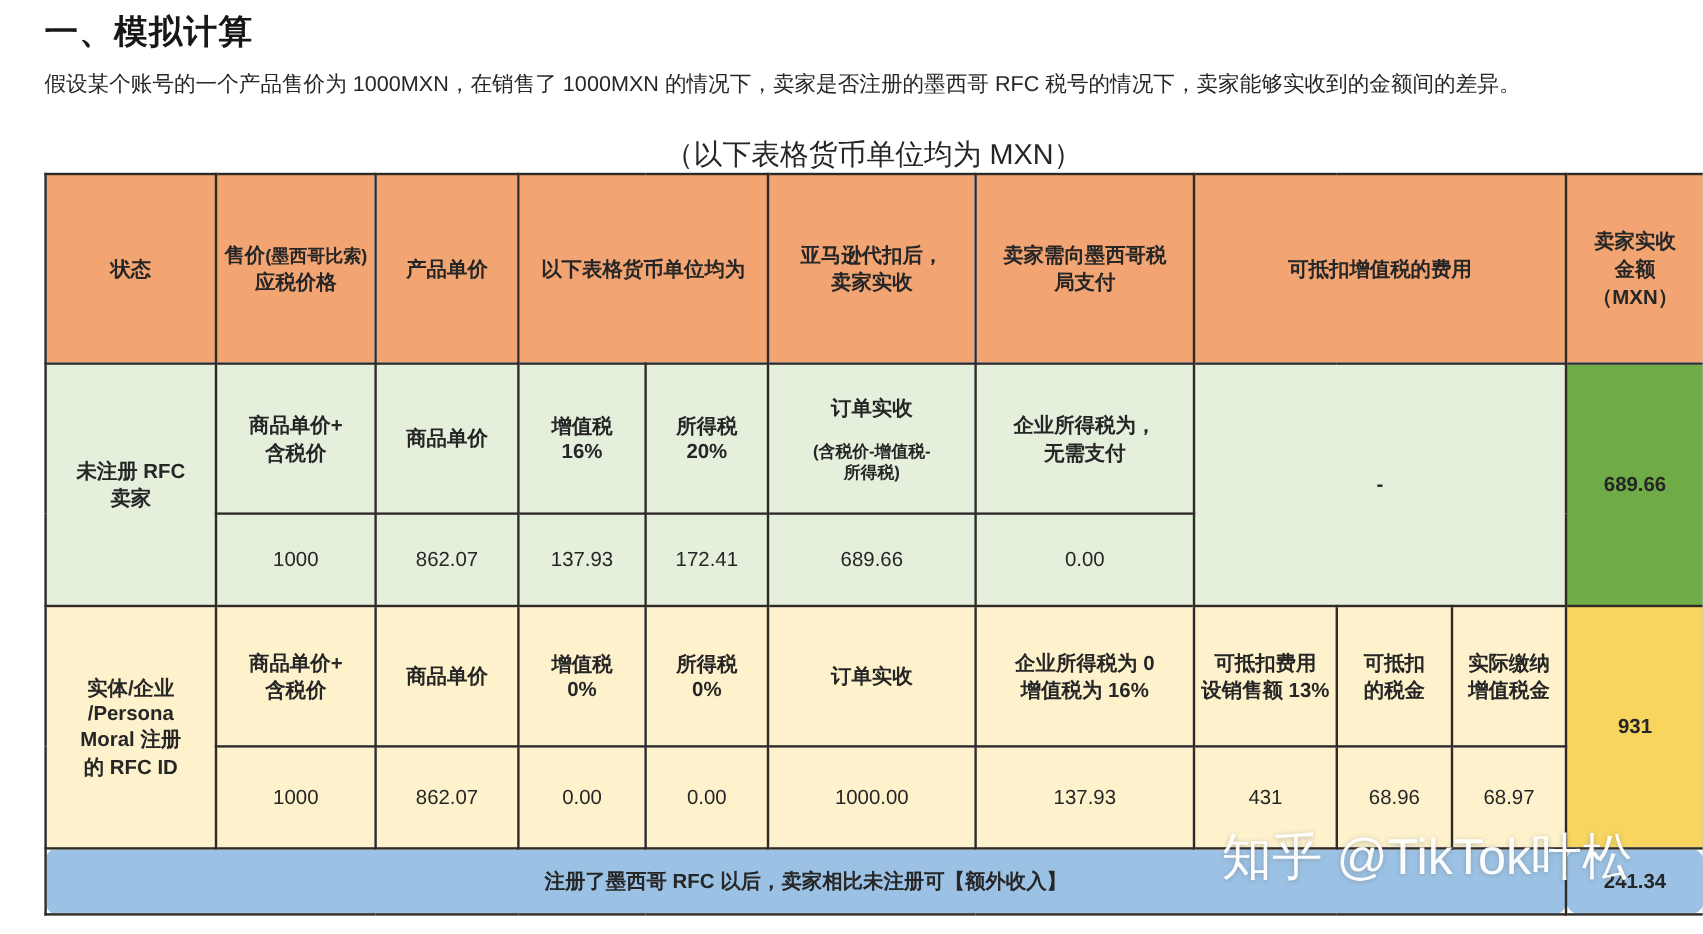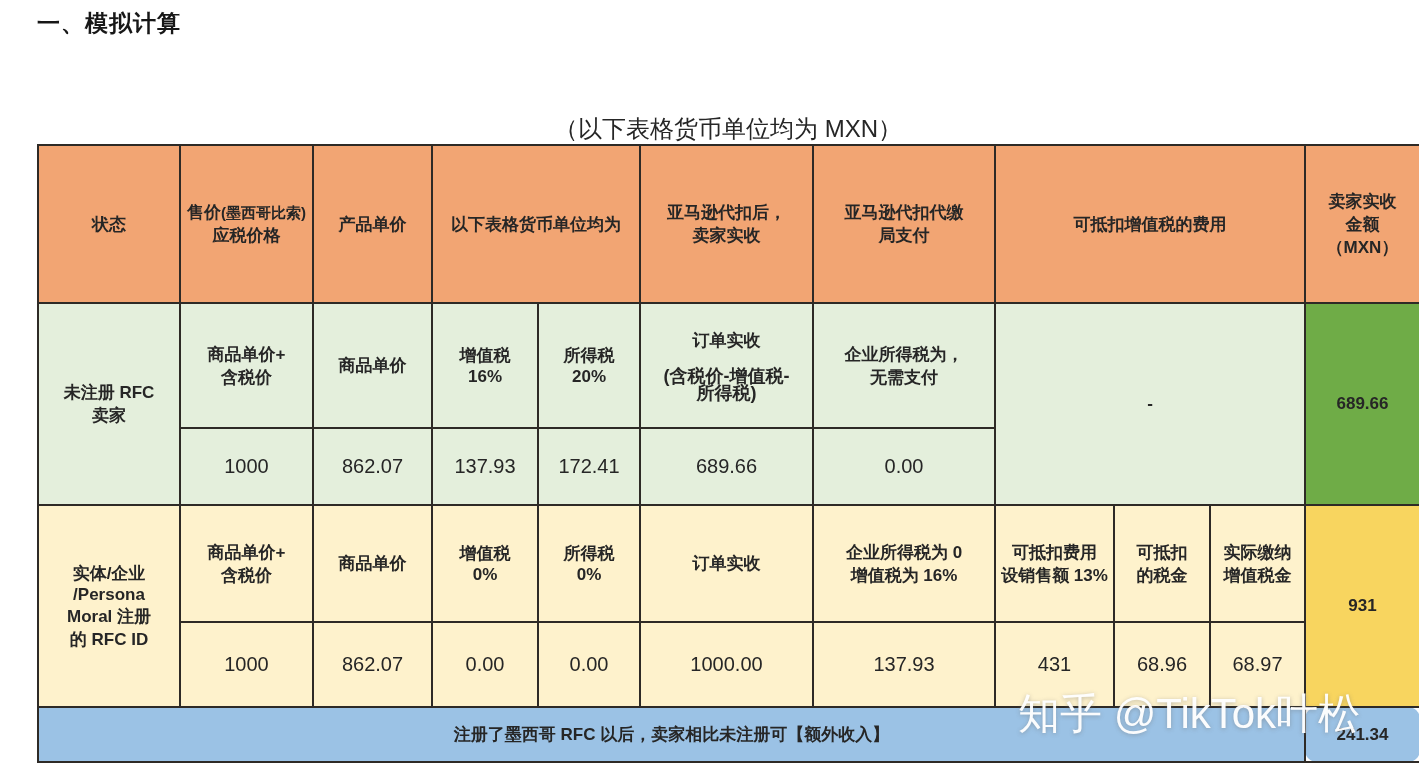--- a/index.html
+++ b/index.html
@@ -4,50 +4,51 @@
 <style>
   :root{
     --header-bg:#F2A573; --row-unregistered-bg:#E4EFDC; --row-registered-bg:#FEF2CC;
     --net-unregistered-bg:#6FAC47; --net-registered-bg:#F8D55F; --footer-bg:#9BC2E5;
     --border:#2E2A26;
   }
   html,body{margin:0;padding:0;background:#fff;}
   body{width:1419px;height:778px;font-family:"Liberation Sans","DejaVu Sans",sans-serif;color:#222;}
   .page{position:relative;width:1419px;height:778px;overflow:hidden;background:#fff;}
 
-  .title{position:absolute;left:37px;top:8px;margin:0;font-size:23px;font-weight:bold;color:#171717;letter-spacing:1px;}
+  .title{position:absolute;left:37px;top:8px;margin:0;font-size:28px;font-weight:bold;color:#171717;letter-spacing:1px;}
   .intro{position:absolute;left:37px;top:54px;width:1364px;margin:0;font-size:18px;line-height:33px;text-align:justify;color:#262626;}
   .caption{position:absolute;left:37px;top:113px;width:1382px;text-align:center;font-size:24px;color:#262626;}
 
   table.sim{position:absolute;left:37px;top:144px;width:1382px;border-collapse:collapse;table-layout:fixed;
     border:2px solid var(--border);}
   table.sim td{border:2px solid var(--border);text-align:center;vertical-align:middle;
     white-space:pre-line;font-weight:bold;font-size:17px;color:#262626;padding:2px;overflow:hidden;}
   tr.hdr td{background:var(--header-bg);}
   tr.g td{background:var(--row-unregistered-bg);}
   tr.y td{background:var(--row-registered-bg);}
-  tr.val td{font-weight:normal;font-size:20px;}
+  tr.val td{font-weight:normal;font-size:17px;}
   td.net-green{background:var(--net-unregistered-bg) !important;font-weight:normal;font-size:18px;}
   td.net-gold{background:var(--net-registered-bg) !important;font-weight:normal;font-size:18px;margin-top:25px;}
   tr.b td{background:var(--footer-bg);}
-  td.note{font-weight:bold;font-size:18px;color:#1d1d1d;}
+  td.note{font-weight:bold;font-size:18px;color:#1d1d1d;border-radius:10px;}
   td.extra{font-weight:normal;font-size:15px;text-align:right;padding-right:12px;color:#1c2b45;border-radius:12px;}
   .hsub{font-size:15px;}
   .block{display:block;}
-  .subnote{display:block;font-size:18px;line-height:17px;margin-top:16px;}
+  .subnote{display:block;font-size:14px;line-height:17px;margin-top:16px;}
   td.dash{font-weight:normal;font-size:18px;}
 
   .watermark{position:absolute;left:1018px;top:686px;font-size:42px;color:rgba(255,255,255,0.96);
     white-space:nowrap;text-shadow:0 1px 4px rgba(110,110,110,0.45);font-weight:normal;text-align:right;}
 </style>
 </head>
 <body>
 
 <div class="page">
   <h1 class="title">一、模拟计算</h1>
+  <p class="intro">假设某个账号的一个产品售价为 1000MXN，在销售了 1000MXN 的情况下，卖家是否注册的墨西哥 RFC 税号的情况下，卖家能够实收到的金额间的差异。</p>
   <div class="caption">（以下表格货币单位均为 MXN）</div>
 
   <table class="sim">
     <colgroup>
       <col style="width:142px">
         <col style="width:133px">
         <col style="width:119px">
       <col style="width:106px">
         <col style="width:102px">
         <col style="width:173px">
@@ -58,21 +59,21 @@
         <col style="width:115px">
     </colgroup>
     <tbody>
       <tr class="hdr" style="height:158px">
         <td>状态</td>
         <td><span>售价</span><span class="hsub">(墨西哥比索)</span><span>应税价格</span></td>
         <td>产品单价</td>
         <td colspan="2">以下表格货币单位均为</td>
         <td>亚马逊代扣后，
 卖家实收</td>
-        <td>亚马逊代扣代缴
+        <td>卖家需向墨西哥税
 局支付</td>
         <td colspan="3">可抵扣增值税的费用</td>
         <td>卖家实收
 金额
 （MXN）</td>
       </tr>
 
       <tr class="g" style="height:125px">
         <td rowspan="2">未注册 RFC
 卖家</td>

